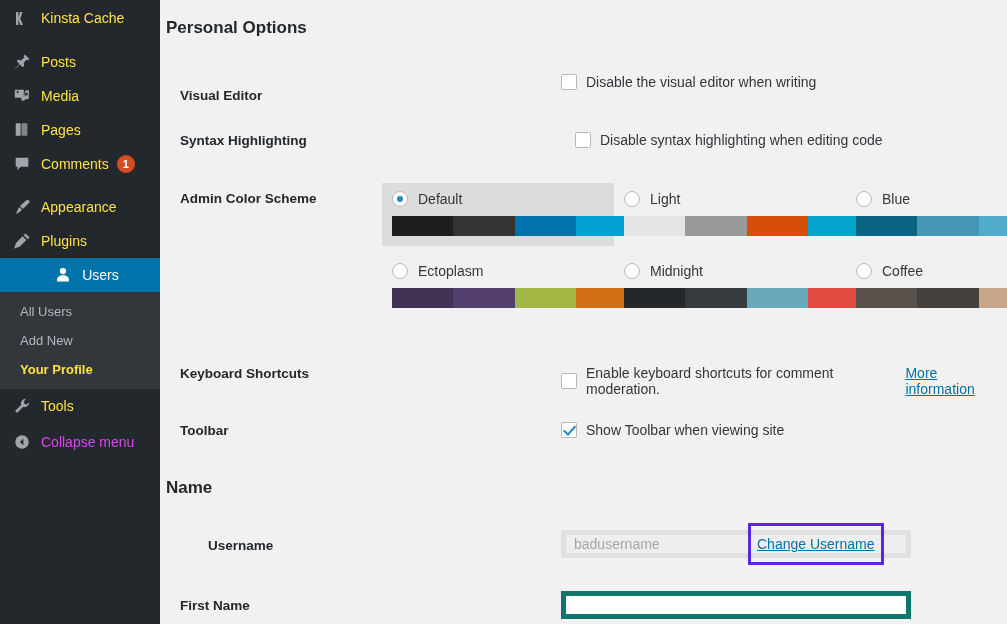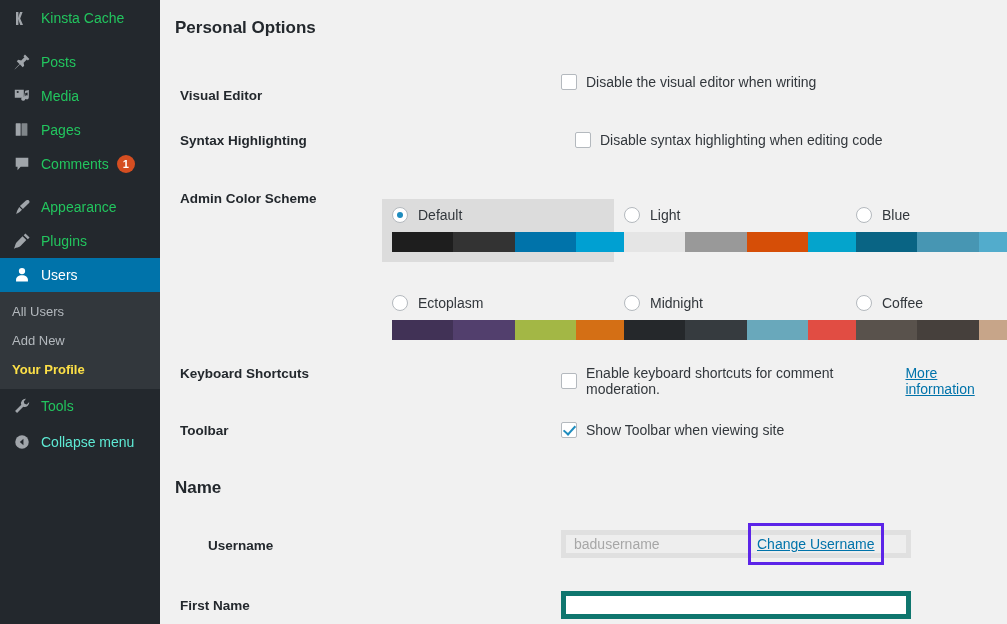--- a/index.html
+++ b/index.html
@@ -37,26 +37,27 @@
   }
   .menu-item .mi-icon {
     width: 24px; min-width: 24px;
     display: inline-flex;
     align-items: center;
     justify-content: center;
     margin-right: 7px;
     color: #a0a5aa;
   }
   .menu-item .mi-icon svg { display:block; }
-  .menu-item .mi-label { color: #22c55e; }
+  .menu-item .mi-label { color: #fde047; }
 
   .menu-item.current {
     background: #0073aa;
     color: #fff;
     font-weight: 400;
+    justify-content: center;
   }
   .menu-item.current .mi-icon { color: #fff; }
   .menu-item.current .mi-label { color: #fff; }
   .menu-item.current::after {
     content: "";
     position: absolute;
     right: -8px;
     top: 50%;
     margin-top: -8px;
     border-style: solid;
@@ -81,21 +82,21 @@
   }
 
   
   #submenu {
     background: #32373c;
     padding: 5px 0 5px 0;
   }
   .submenu-item {
     position: relative;
     display: block;
-    padding: 6px 0 6px 12px;
+    padding: 6px 0 6px 20px;
     font-size: 13px;
     color: #b4b9be;
     line-height: 17px;
     white-space: nowrap;
   }
   .submenu-item.current {
     color: #fde047;
     font-weight: 700;
   }
   .hl-box {
@@ -118,21 +119,21 @@
     overflow: hidden;
   }
 
   h2.section-title {
     font-size: 17px;
     font-weight: 700;
     color: #23282d;
     margin: 0;
     padding: 0;
     position: absolute;
-    left: 15px;
+    left: 6px;
   }
   #title-personal-options { top: 18px; }
   #title-name { top: 478px; }
 
   .row-label {
     position: absolute;
     left: 20px;
     font-size: 13.5px;
     font-weight: 700;
     color: #23282d;
@@ -192,21 +193,21 @@
     top: 182px;
     width: 800px;
   }
   .scheme-grid {
     display: flex;
     flex-wrap: wrap;
   }
   .scheme {
     width: 232px;
     padding: 8px 10px 10px 10px;
-    margin: 17px 0 8px 0;
+    margin: 1px 0 8px 0;
   }
   .scheme.selected { background: #dcdcdc; }
   .scheme-head { display: flex; align-items: center; font-size: 14px; color: #32373c; }
   .scheme-head .rdo { margin-right: 10px; }
   .palette {
     display: flex;
     height: 20px;
     width: 245px;
     margin-top: 9px;
   }
@@ -358,21 +359,21 @@
     </div>
 
 
     <div class="menu-item" style="margin-top:2px;">
       <span class="mi-icon">
         <svg width="18" height="18" viewBox="0 0 20 20">
             <circle cx="10" cy="10" r="7.5" fill="#a0a5aa"></circle>
             <path fill="#23282d" d="M11.6 6.3 L7.6 10 l4 3.7 Z"></path>
           </svg>
       </span>
-      <span class="mi-label" style="color:#5eead4;">Collapse menu</span>
+      <span class="mi-label" style="color:#d946ef;">Collapse menu</span>
     </div>
   </nav>
 
   <div class="hl-box" id="hl-your-profile"></div>
 
   <section id="main">
 
     <h2 class="section-title" id="title-personal-options">Personal Options</h2>
 
     <div class="row-label" style="top:88px;">Visual Editor</div>

